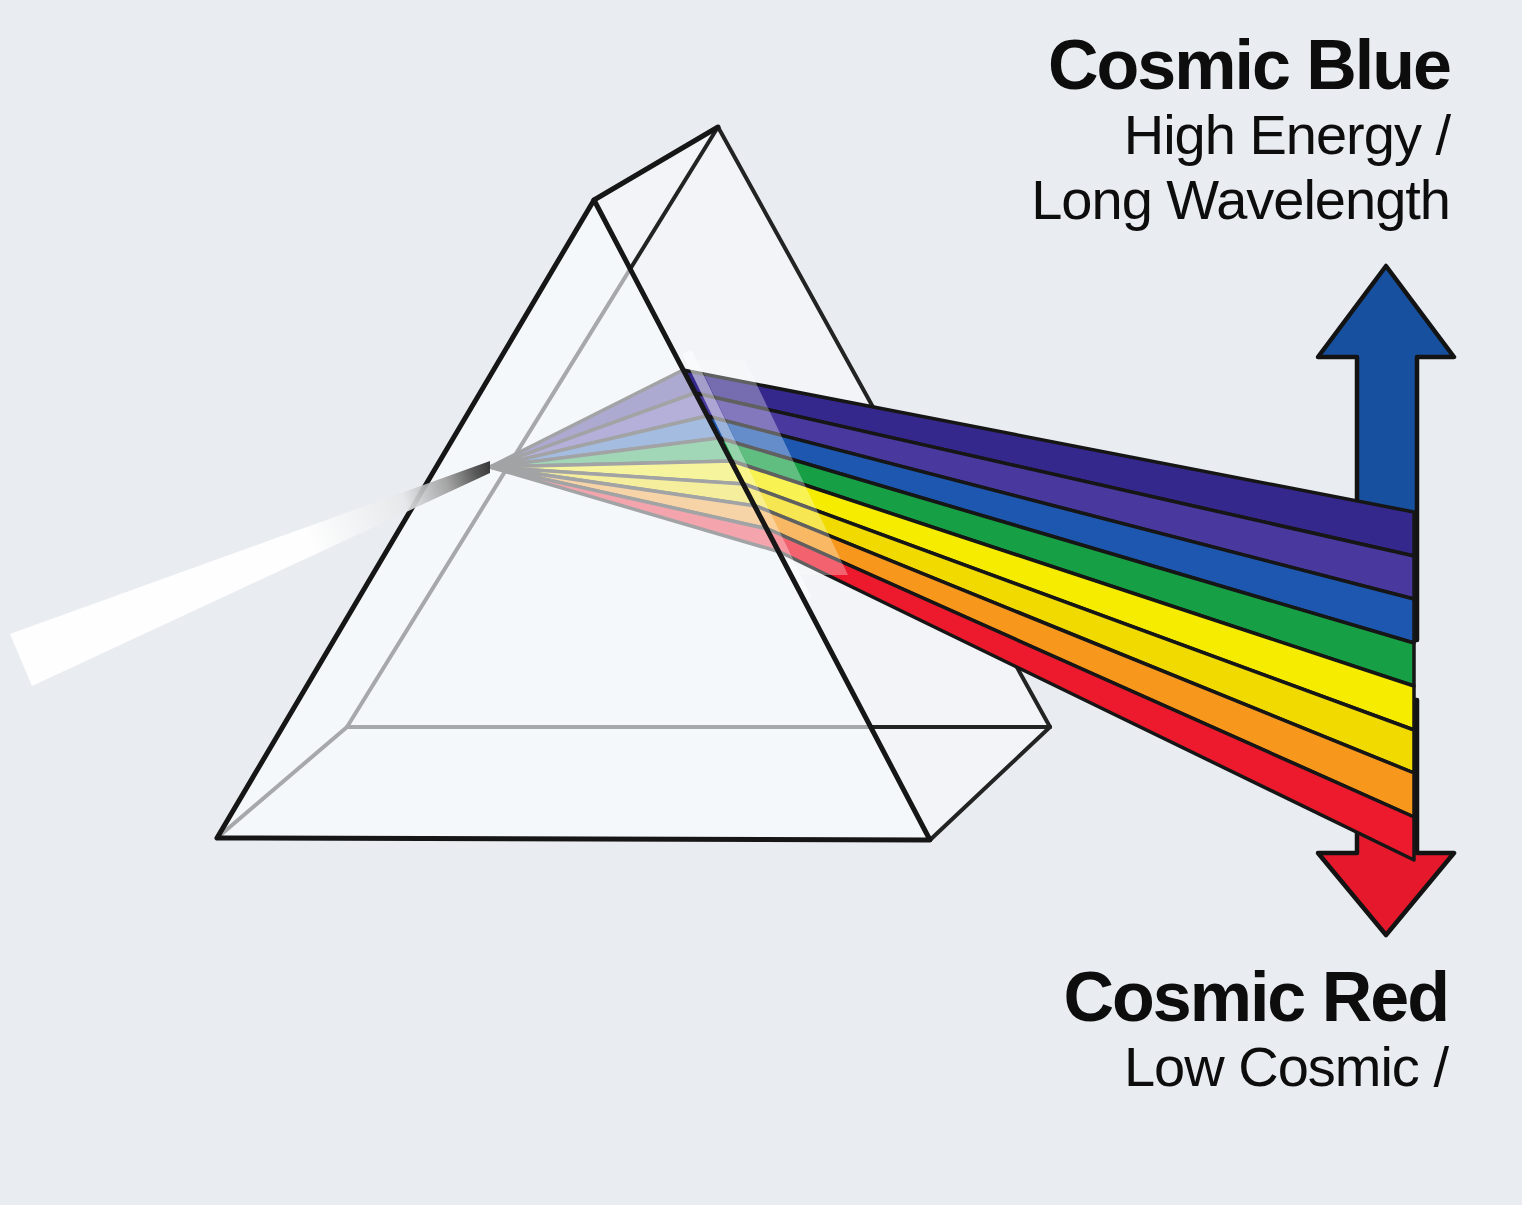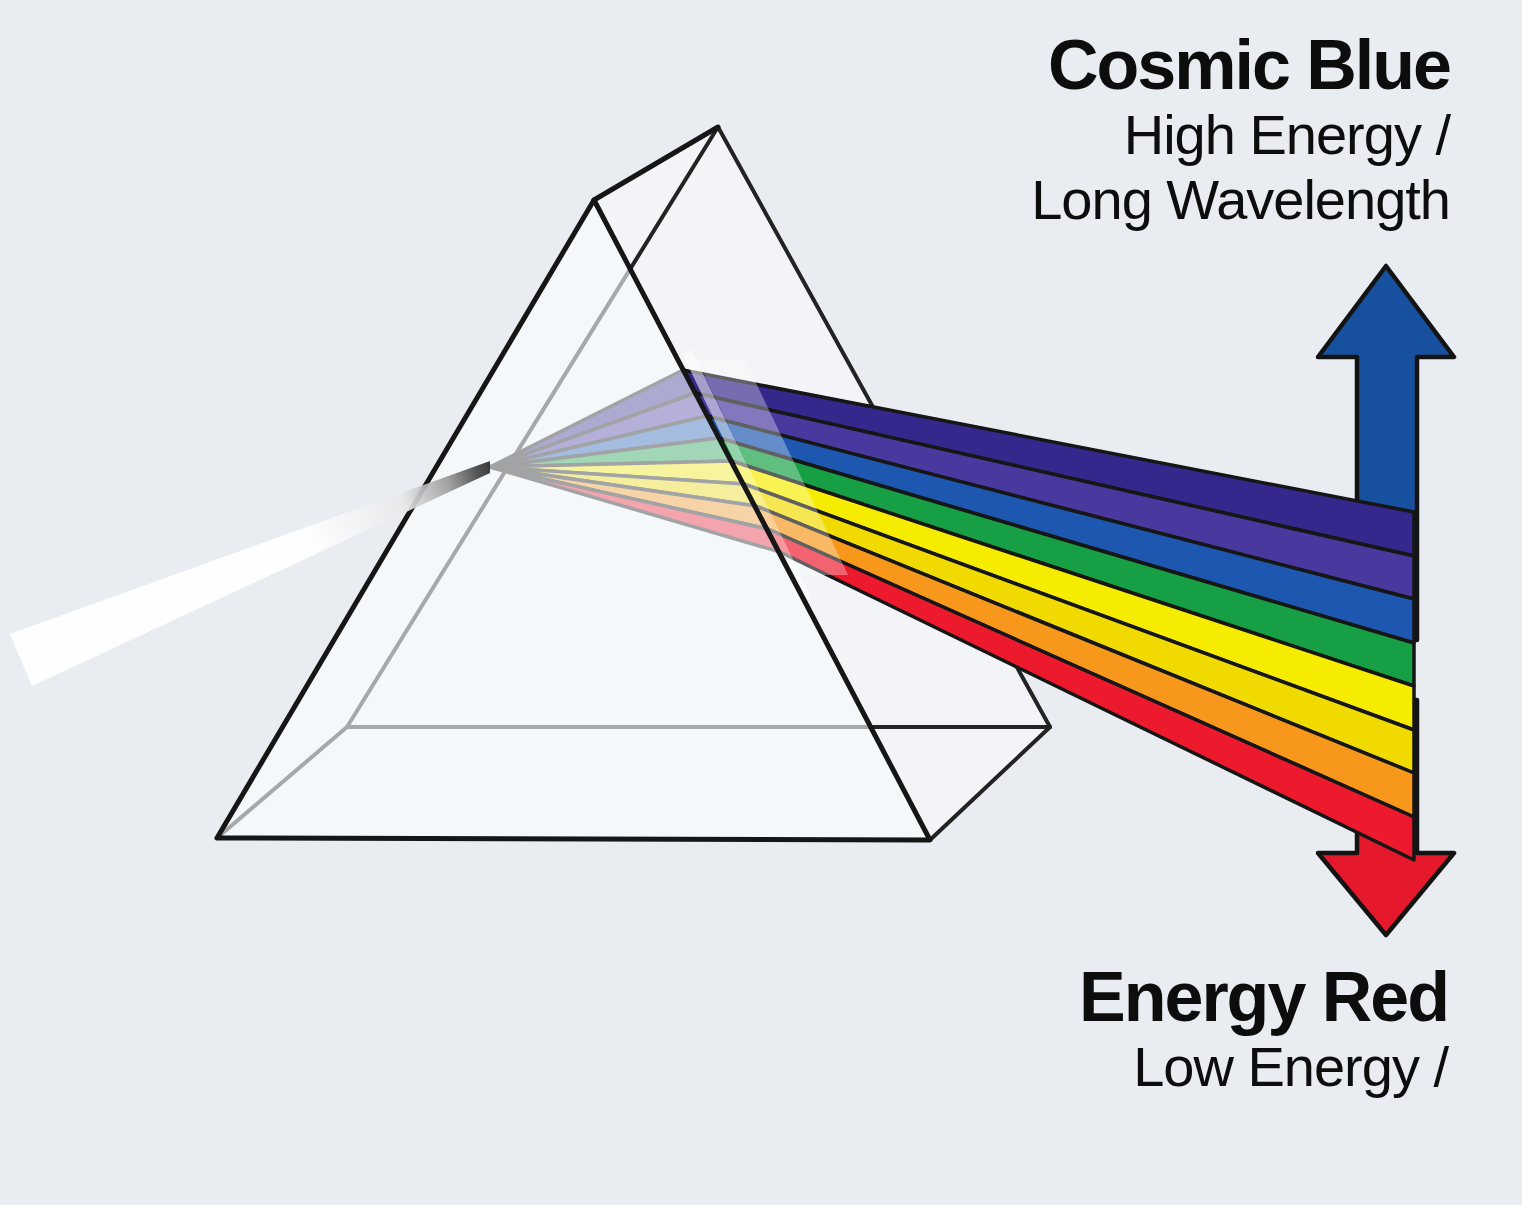--- a/index.html
+++ b/index.html
@@ -89,17 +89,17 @@
     <polygon points="10,634 490,461 490,473 32,686" fill="url(#beamGrad)"></polygon>
   </svg>
 
   <div class="label-block" id="label-top">
     <div class="label-title">Cosmic Blue</div>
     <div class="label-sub">High Energy /</div>
     <div class="label-sub">Long Wavelength</div>
   </div>
 
   <div class="label-block" id="label-bottom">
-    <div class="label-title">Energy Red</div>
-    <div class="label-sub">Low Energy /</div>
+    <div class="label-title">Cosmic Red</div>
+    <div class="label-sub">Low Cosmic /</div>
   </div>
 
 </div>
 
 </body></html>

